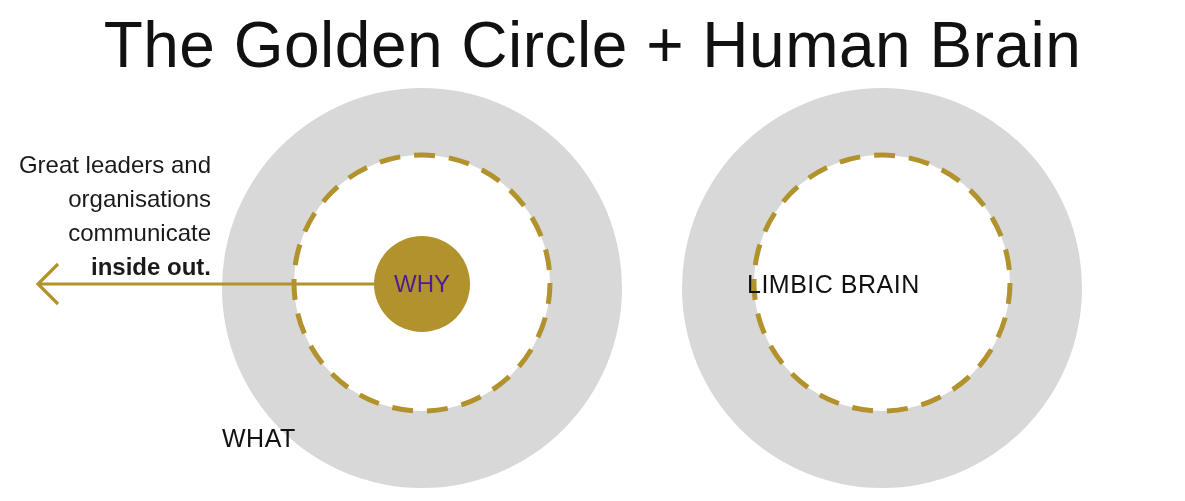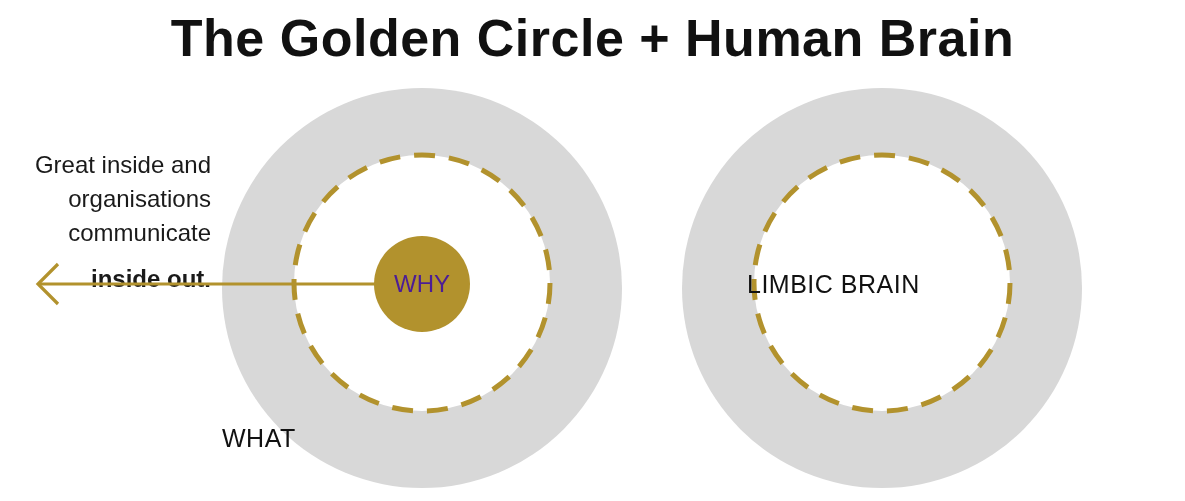--- a/index.html
+++ b/index.html
@@ -20,22 +20,22 @@
     height:501px;
     background:var(--bg);
     overflow:hidden;
   }
   .title{
     position:absolute;
     top:8px;
     left:0;
     width:100%;
     text-align:center;
-    font-size:52px;
-    font-weight:700;
+    font-size:64px;
+    font-weight:400;
     letter-spacing:0.5px;
     color:var(--ink);
   }
   .outer-circle{
     position:absolute;
     width:400px;
     height:400px;
     border-radius:50%;
     background:var(--gray);
     top:88px;
@@ -88,42 +88,42 @@
     position:absolute;
     left:0px;
     top:148px;
     width:211px;
     text-align:right;
     font-size:24px;
     line-height:34px;
     color:#1a1a1a;
     z-index:4;
   }
-  .annotation .bold{ font-weight:bold;margin-top:12px; }
+  .annotation .bold{ font-weight:bold; }
   .arrow{
     position:absolute;
     left:28px;
     top:252px;
     z-index:5;
   }
   .arrow path{
     stroke:var(--gold);
     stroke-width:3.2;
     fill:none;
   }
 </style>
 </head>
 <body>
 
 <div class="canvas">
 
   <h1 class="title">The Golden Circle + Human Brain</h1>
 
   <div class="annotation">
-    <div>Great inside and</div>
+    <div>Great leaders and</div>
     <div>organisations</div>
     <div>communicate</div>
     <div class="bold">inside out.</div>
   </div>
 
   <div class="outer-circle left"></div>
   <svg class="ring left" width="270" height="270" viewBox="0 0 270 270">
     <circle cx="135" cy="135" r="128" stroke-dasharray="21 14"></circle>
   </svg>
   <div class="circle-label label-what">WHAT</div>

